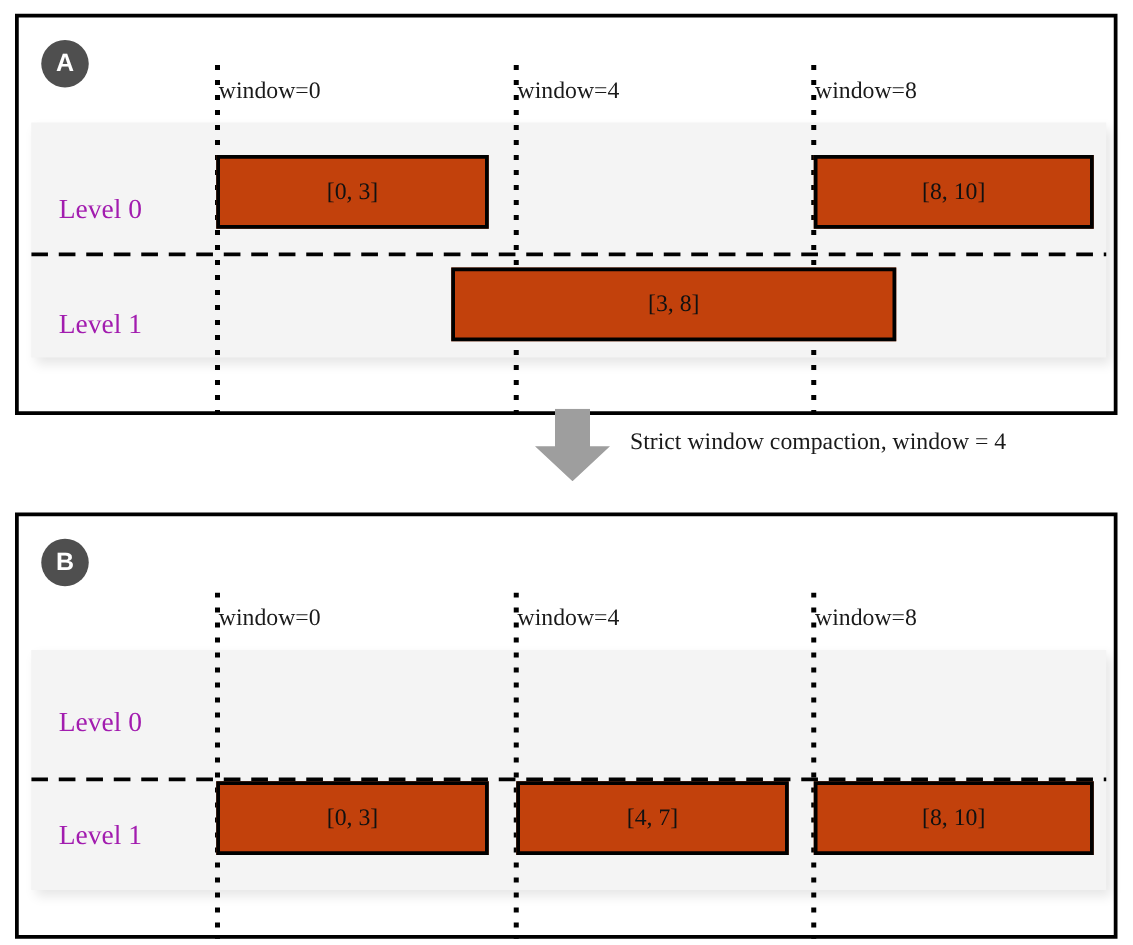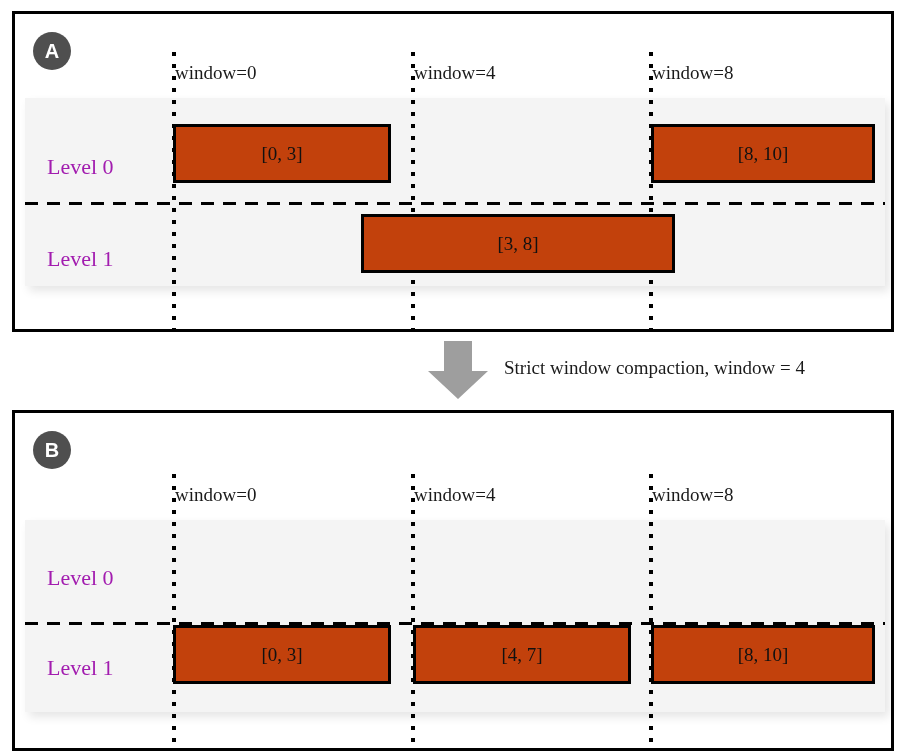--- a/index.html
+++ b/index.html
@@ -98,21 +98,21 @@
     display: flex;
     align-items: center;
     justify-content: center;
     font-size: 19px;
     color: #111111;
   }
 
   
   #transition {
     position: absolute;
-    left: 0; top: 331px; width: 906px; height: 62px; border-radius: 23px;
+    left: 0; top: 317px; width: 906px; height: 62px; border-radius: 23px;
   }
   #arrow-down {
     position: absolute;
     left: 428px;
     top: 10px;
     width: 60px;
     height: 58px;
   }
   #transition-caption {
     position: absolute;
@@ -140,21 +140,21 @@
   <div class="row-label" style="left:32px; top:232px;">Level 1</div>
 
   <div class="hdash" style="left:10px; top:188px; width:860px;"></div>
 
   <div class="vdot" style="left:157px; top:38px; height:278px;"></div>
   <div class="vdot" style="left:396px; top:38px; height:278px;"></div>
   <div class="vdot" style="left:634px; top:38px; height:278px;"></div>
 
   <div class="ibox" style="left:158px; top:110px; width:218px; height:59px;">[0, 3]</div>
   <div class="ibox" style="left:636px; top:110px; width:224px; height:59px;">[8, 10]</div>
-  <div class="ibox" style="left:346px; top:200px; width:314px; height:59px;">[3, 8]</div>
+  <div class="ibox" style="left:346px; top:200px; width:356px; height:59px;">[3, 8]</div>
 </div>
 
 <div id="transition">
   <svg id="arrow-down" viewBox="0 0 60 58">
     <polygon points="16,0 44,0 44,30 60,30 30,58 0,30 16,30" fill="#9e9e9e"></polygon>
   </svg>
   <div id="transition-caption">Strict window compaction, window = 4</div>
 </div>
 
 <div class="panel" id="panel-b">

